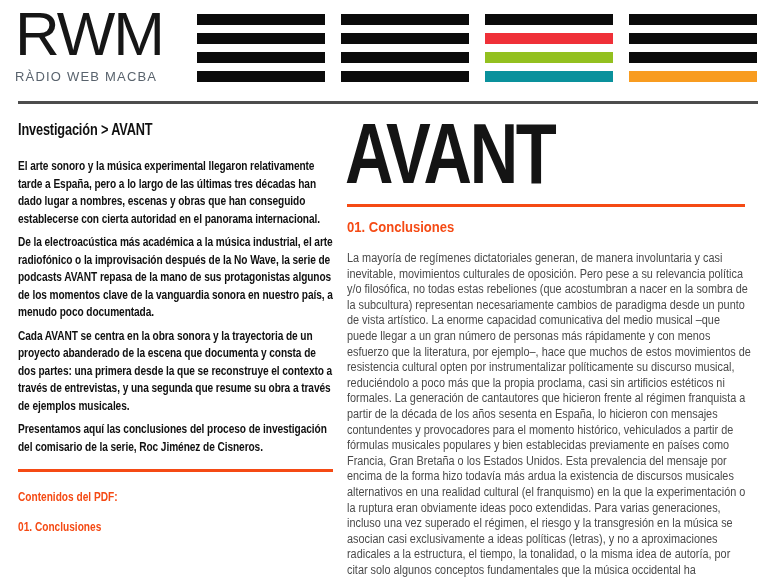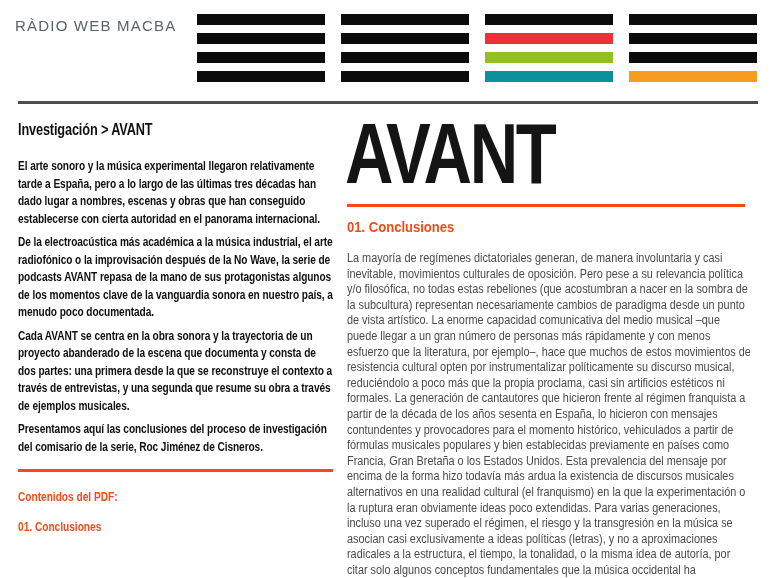--- a/index.html
+++ b/index.html
@@ -9,22 +9,22 @@
     overflow:hidden; font-family:"Liberation Sans", sans-serif;
   }
 
   
   .logo { position:absolute; left:15px; top:2px; display:block; text-decoration:none; cursor:pointer; }
   .logo-text {
     font-size:62px; line-height:64px; font-weight:400; color:#161616;
     letter-spacing:-2px;
   }
   .logo-sub {
-    font-size:15px; line-height:16px; color:#59636d; letter-spacing:1.2px;
-    margin-top:16px; white-space:nowrap;text-align:center;
+    font-size:13px; line-height:16px; color:#59636d; letter-spacing:1.2px;
+    margin-top:3px; white-space:nowrap;
   }
   .bars { position:absolute; left:197px; top:14px; display:flex; column-gap:16px; }
   .bar-group { display:flex; flex-direction:column; row-gap:8px; width:128px; }
   .bar { height:11px; width:100%; }
   .header-rule { position:absolute; left:18px; top:101px; width:740px; height:3px; background:#4d4d4d; }
 
   
   .left-col {
     position:absolute; left:18px; top:120px; width:420px;
     transform:scaleX(0.75); transform-origin:0 0;
@@ -50,20 +50,21 @@
   .section-heading { font-size:15px; line-height:18px; font-weight:bold; color:var(--accent); margin:0 0 15px; }
   .body-text { font-size:12.5px; line-height:15.6px; color:#4a4a4a; text-align:left; }
 </style>
 </head>
 <body>
 
 <div id="page">
 
   <header>
     <a class="logo">
+      <div class="logo-text">RWM</div>
       <div class="logo-sub">RÀDIO WEB MACBA</div>
     </a>
     <div class="bars">
         <div class="bar-group">
           <div class="bar" style="background: rgb(11, 11, 11);"></div>
           <div class="bar" style="background: rgb(11, 11, 11);"></div>
           <div class="bar" style="background: rgb(11, 11, 11);"></div>
           <div class="bar" style="background: rgb(11, 11, 11);"></div>
         </div>
         <div class="bar-group">

